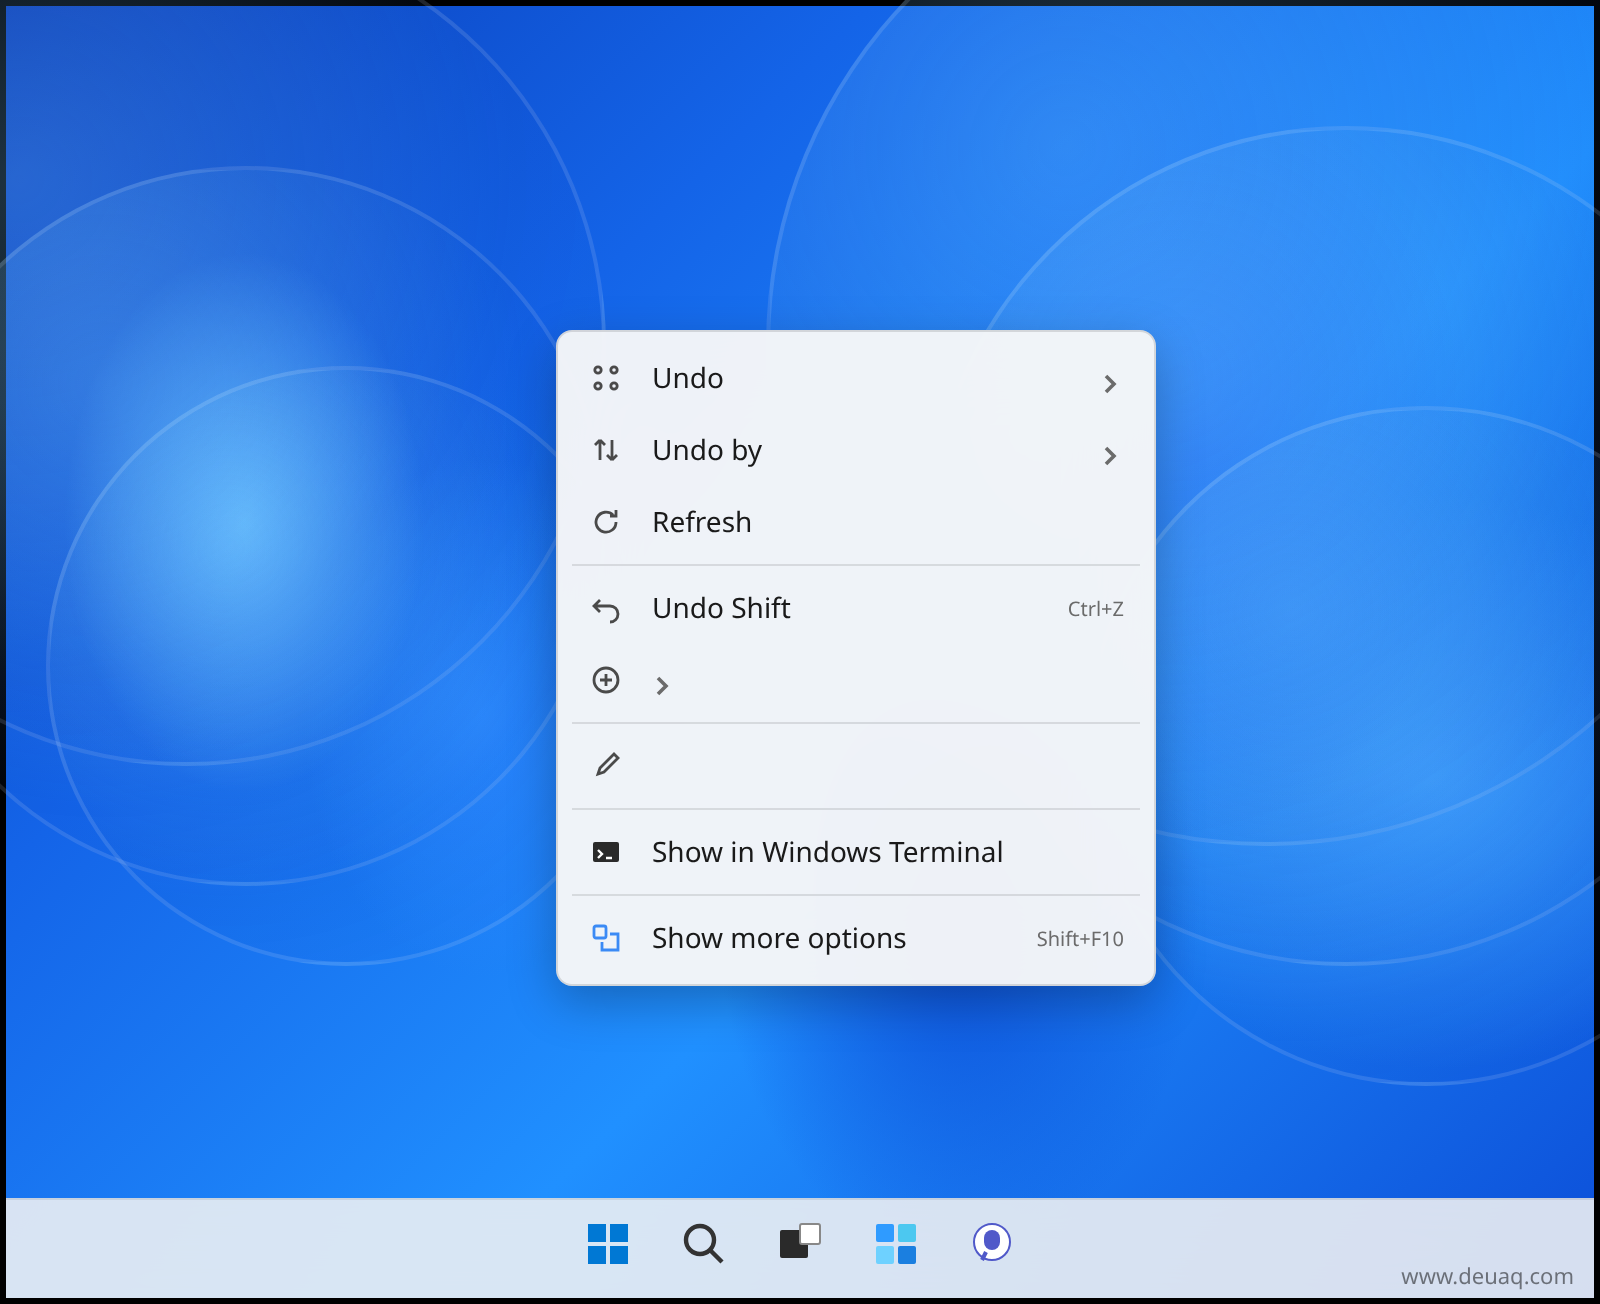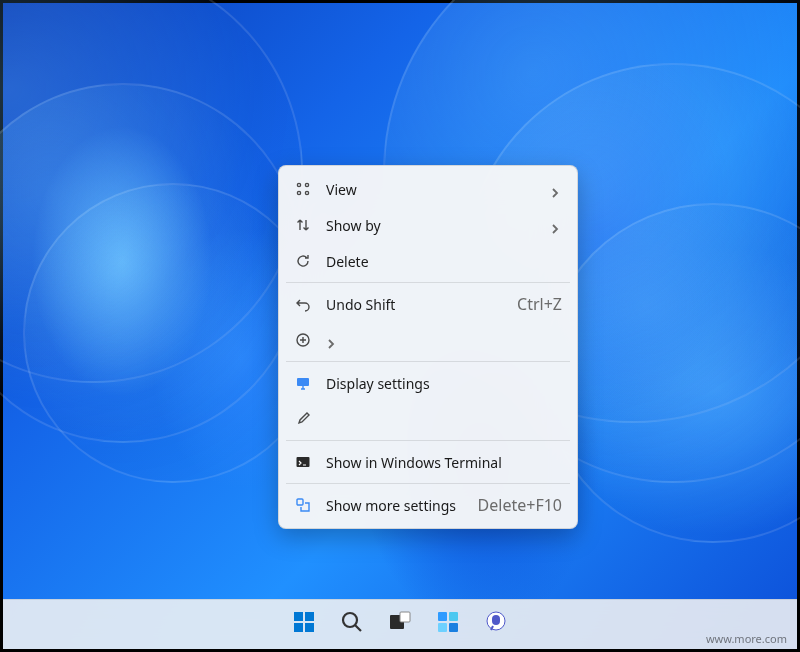--- a/index.html
+++ b/index.html
@@ -54,21 +54,21 @@
     height: 18px;
     margin-right: 14px;
     display: flex;
     align-items: center;
     justify-content: center;
     flex-shrink: 0;
   }
   .menu-icon svg { width: 16px; height: 16px; stroke: #4a4a4a; stroke-width: 1.4; fill: none; }
   
   .menu-label { flex: 1; }
-  .menu-shortcut { font-size: 16px; color: #6b6b6b; margin-left: 8px; }
+  .menu-shortcut { font-size: 10px; color: #6b6b6b; margin-left: 8px; }
   .menu-chevron { width: 12px; height: 12px; }
   .menu-chevron svg { width: 10px; height: 10px; stroke: #6b6b6b; stroke-width: 1.8; fill: none; }
   
   .menu-divider {
     height: 1px;
     background: rgba(0,0,0,0.1);
     margin: 3px 2px;
   }
   
   .taskbar {
@@ -120,47 +120,47 @@
 
     <div class="menu-item">
       <span class="menu-icon">
         <svg viewBox="0 0 16 16">
             <circle cx="4" cy="4" r="1.6"></circle>
             <circle cx="12" cy="4" r="1.6"></circle>
             <circle cx="4" cy="12" r="1.6"></circle>
             <circle cx="12" cy="12" r="1.6"></circle>
           </svg>
       </span>
-      <span class="menu-label">View</span>
+      <span class="menu-label">Undo</span>
       <span class="menu-chevron">
         <svg viewBox="0 0 10 10">
             <path d="M3 1l4 4-4 4"></path>
           </svg>
       </span>
     </div>
     <div class="menu-item">
       <span class="menu-icon">
         <svg viewBox="0 0 16 16">
             <path d="M5 13V3m0 0L2.5 5.5M5 3l2.5 2.5M11 3v10m0 0l2.5-2.5M11 13l-2.5-2.5"></path>
           </svg>
       </span>
-      <span class="menu-label">Show by</span>
+      <span class="menu-label">Undo by</span>
       <span class="menu-chevron">
         <svg viewBox="0 0 10 10">
             <path d="M3 1l4 4-4 4"></path>
           </svg>
       </span>
     </div>
     <div class="menu-item">
       <span class="menu-icon">
         <svg viewBox="0 0 16 16">
             <path d="M13 8a5 5 0 1 1-1.5-3.5M13 2v3h-3"></path>
           </svg>
       </span>
-      <span class="menu-label">Delete</span>
+      <span class="menu-label">Refresh</span>
     </div>
 
     <div class="menu-divider"></div>
 
     <div class="menu-item">
       <span class="menu-icon">
         <svg viewBox="0 0 16 16">
             <path d="M5 4L2 7l3 3M2 7h8a4 4 0 0 1 0 8"></path>
           </svg>
       </span>
@@ -179,29 +179,20 @@
             <path d="M3 1l4 4-4 4"></path>
           </svg>
       </span>
     </div>
 
     <div class="menu-divider"></div>
 
     <div class="menu-item">
       <span class="menu-icon">
         <svg viewBox="0 0 16 16">
-            <rect x="2" y="3" width="12" height="8" rx="1" fill="#3b8af5" stroke="none"></rect>
-            <path d="M6 14h4M8 11v3" stroke="#3b8af5"></path>
-          </svg>
-      </span>
-      <span class="menu-label">Display settings</span>
-    </div>
-    <div class="menu-item">
-      <span class="menu-icon">
-        <svg viewBox="0 0 16 16">
             <path d="M12 2l2 2-7 7-3 1 1-3 7-7z"></path>
           </svg>
       </span>
     </div>
 
     <div class="menu-divider"></div>
 
     <div class="menu-item">
       <span class="menu-icon">
         <svg viewBox="0 0 16 16">
@@ -214,22 +205,22 @@
 
     <div class="menu-divider"></div>
 
     <div class="menu-item">
       <span class="menu-icon">
         <svg viewBox="0 0 16 16">
             <rect x="2" y="2" width="6" height="6" rx="1" stroke="#3b8af5"></rect>
             <path d="M10 6h4v8H6v-4" stroke="#3b8af5"></path>
           </svg>
       </span>
-      <span class="menu-label">Show more settings</span>
-      <span class="menu-shortcut">Delete+F10</span>
+      <span class="menu-label">Show more options</span>
+      <span class="menu-shortcut">Shift+F10</span>
     </div>
   </div>
 
   <div class="taskbar">
     <div class="taskbar-item">
       <span>
         <svg viewBox="0 0 24 24">
             <rect x="2" y="2" width="9" height="9" fill="#0078d4"></rect>
             <rect x="13" y="2" width="9" height="9" fill="#0078d4"></rect>
             <rect x="2" y="13" width="9" height="9" fill="#0078d4"></rect>
@@ -267,14 +258,14 @@
       <span>
         <svg viewBox="0 0 24 24">
             <circle cx="12" cy="11" r="9" fill="#fff" stroke="#5059c9" stroke-width="1"></circle>
             <path d="M7 20l2-4" stroke="#5059c9" stroke-width="2"></path>
             <path d="M8 9a4 4 0 0 1 8 0v2a4 4 0 0 1-8 0" fill="#5059c9"></path>
           </svg>
       </span>
     </div>
   </div>
 
-  <div class="watermark">www.more.com</div>
+  <div class="watermark">www.deuaq.com</div>
 </div>
 
 </body></html>

